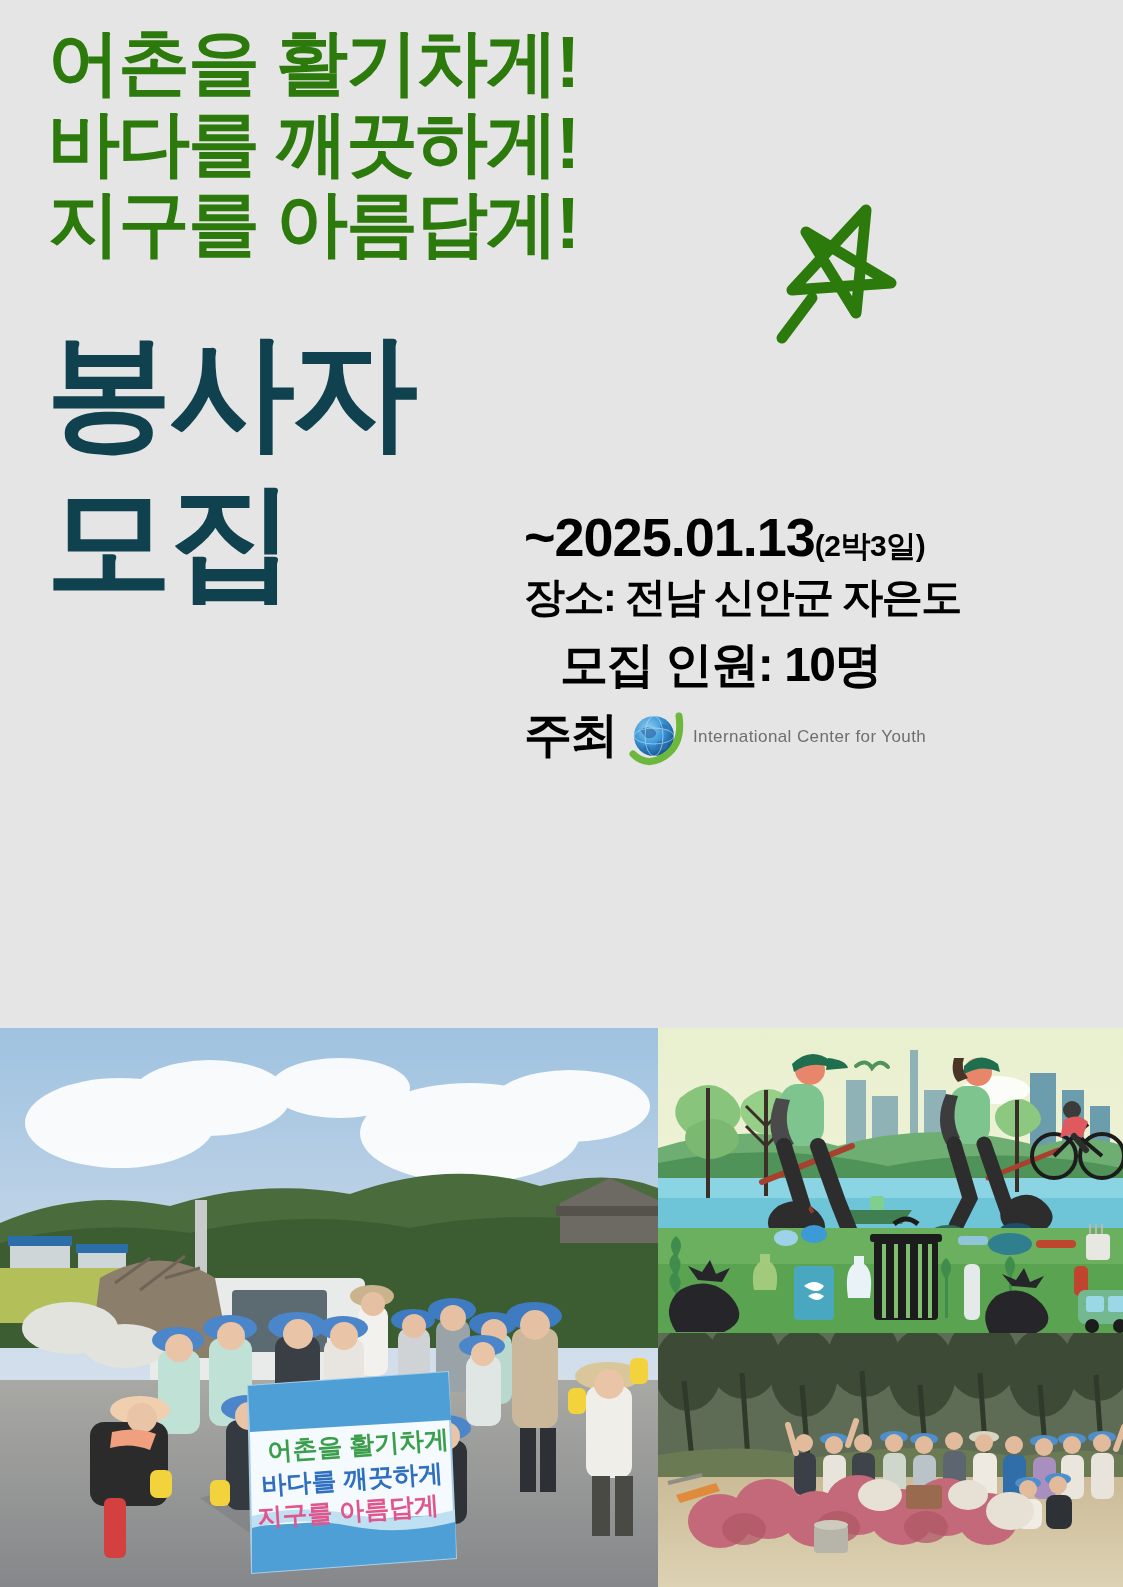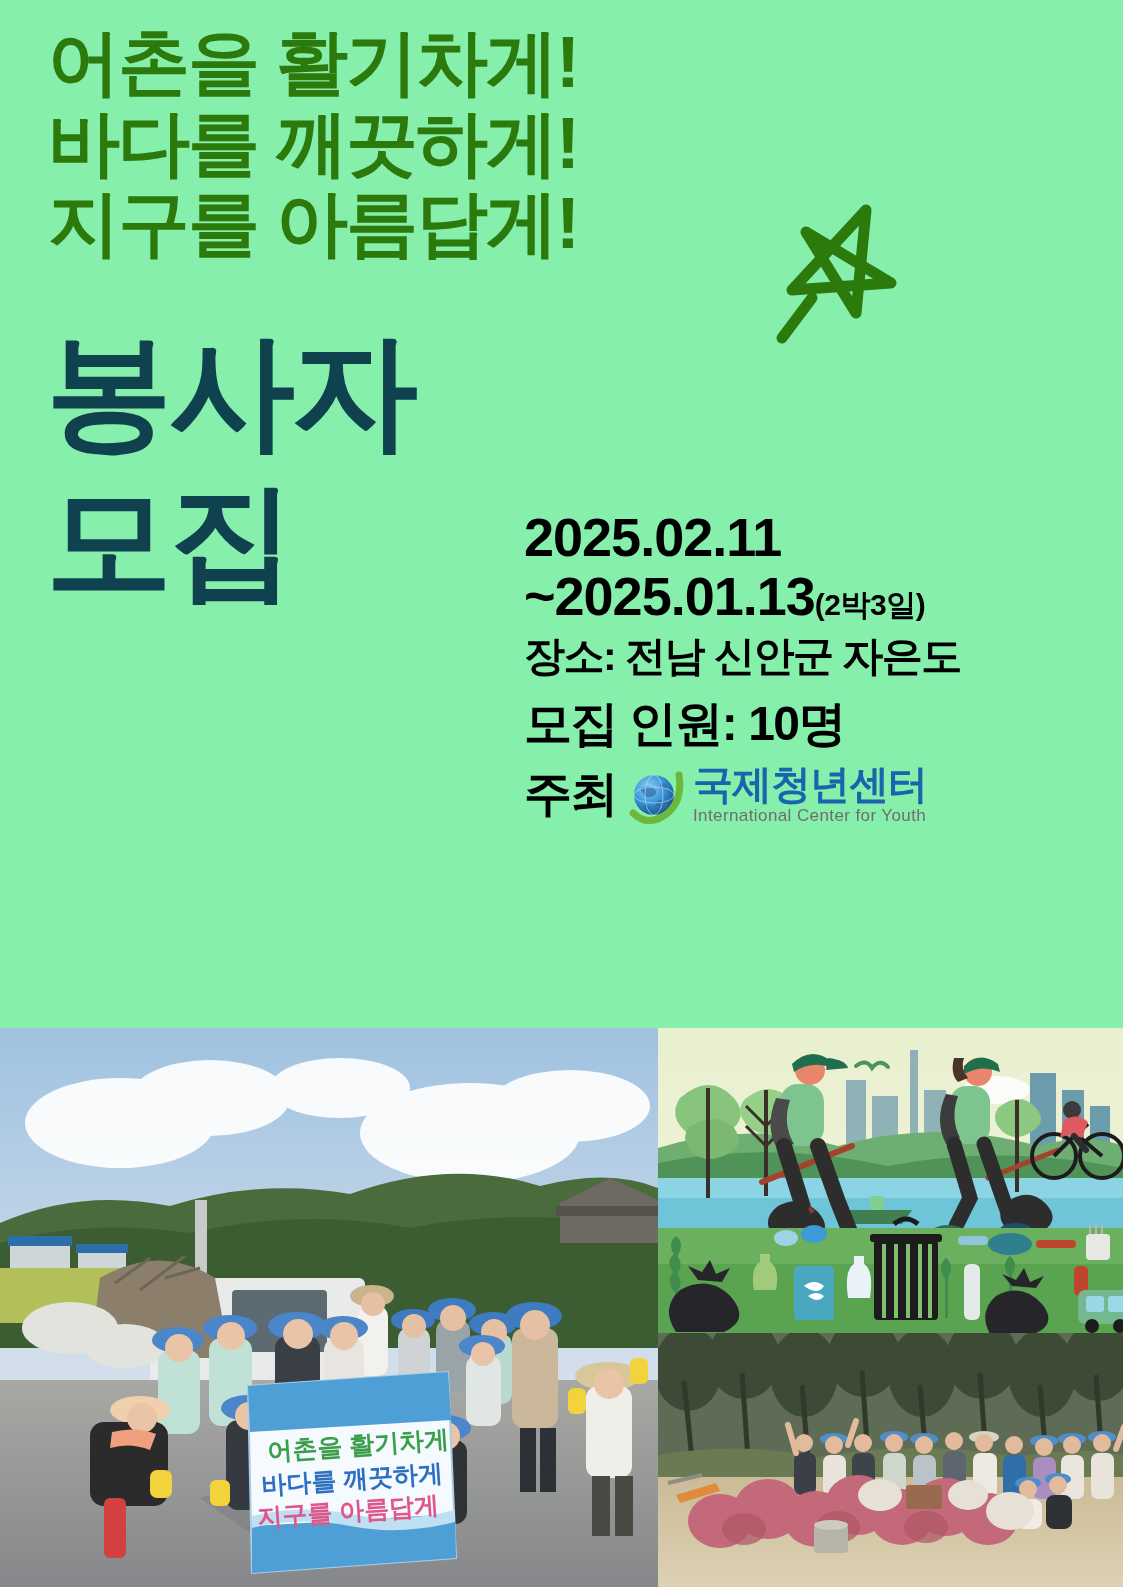--- a/index.html
+++ b/index.html
@@ -6,21 +6,21 @@
   * { margin:0; padding:0; box-sizing:border-box; }
   html, body {
     width:1123px; height:1587px;
     background:#ffffff;
     font-family:"Liberation Sans", sans-serif;
     overflow:hidden;
   }
   .poster {
     position:relative;
     width:1123px; height:1256px;
-    background:#86efac;
+    background:#e5e5e5;
   }
 
   
   .slogan {
     position:absolute;
     left:48px; top:22px;
     width:720px;
   }
   .slogan-line {
     color:#2c7a0c;
@@ -80,20 +80,21 @@
     margin-top:6px;
     white-space:nowrap;
   }
   .info-detail {
     font-size:48px;
     font-weight:800;
     line-height:1.25;
     letter-spacing:-1.5px;
     margin-top:14px;
     white-space:nowrap;
+    margin-left:36px;
   }
   .host-row {
     display:flex;
     align-items:center;
     margin-top:8px;
   }
   .host-label {
     font-size:48px;
     font-weight:700;
     letter-spacing:-1.5px;
@@ -159,21 +160,20 @@
       </g>
     </svg>
   </div>
 
   <div class="title-block">
     <div class="title-line">봉사자</div>
     <div class="title-line">모집</div>
   </div>
 
   <div class="info">
-    <div class="info-date">2025.02.11</div>
     <div class="info-date">
       <span>~2025.01.13</span><span class="nights">(2박3일)</span>
     </div>
     <div class="info-place">장소: 전남 신안군 자은도</div>
     <div class="info-detail">모집 인원: 10명</div>
 
     <div class="host-row">
       <span class="host-label">주최</span>
 
       <div class="logo">
@@ -194,21 +194,20 @@
               <path d="M34 20 q6 0 7 4 q-4 3 -8 0 z"></path>
             </g>
             <g stroke="#bfe2f5" stroke-width="0.9" fill="none" opacity="0.7">
               <ellipse cx="27" cy="32" rx="20" ry="8"></ellipse>
               <ellipse cx="27" cy="32" rx="9" ry="20"></ellipse>
             </g>
             <path d="M6 50 Q20 64 38 52 Q56 40 52 12" fill="none" stroke="#6cb83c" stroke-width="7" stroke-linecap="round"></path>
           </svg>
         </div>
         <div class="logo-text">
-          <div class="logo-ko">국제청년센터</div>
           <div class="logo-en">International Center for Youth</div>
         </div>
       </div>
     </div>
   </div>
 
   <div class="photos">
 
     <div class="ph ph-main">
       <svg viewBox="0 0 658 559" preserveAspectRatio="xMidYMid slice" xmlns="http://www.w3.org/2000/svg">

